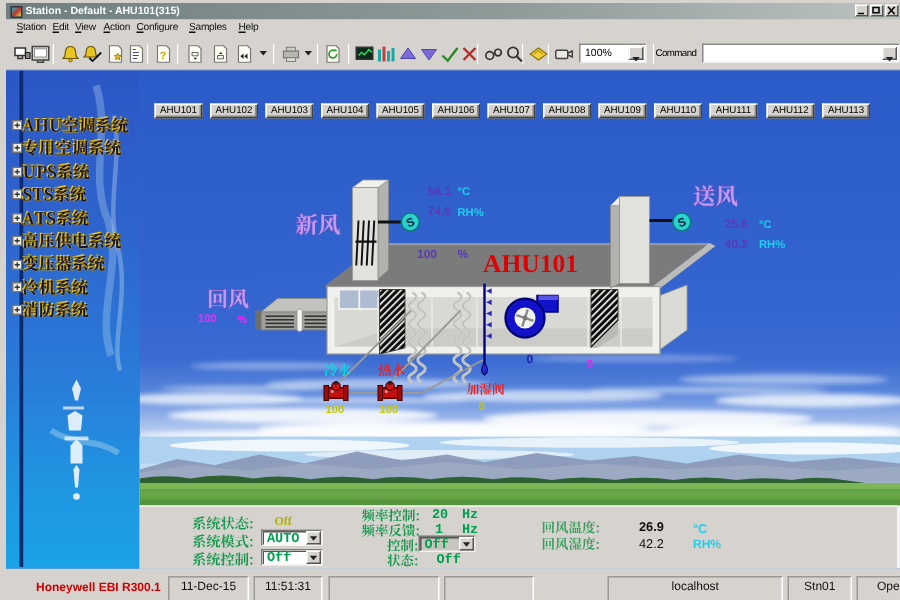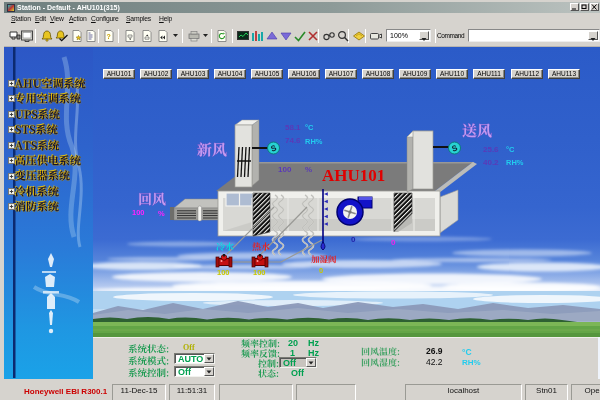--- a/index.html
+++ b/index.html
@@ -13,21 +13,21 @@
 #tbar svg{position:absolute;top:3px}
 .tsep{position:absolute;top:3px;width:1px;height:14px;background:#9a9a94;border-right:1px solid #fff}
 #content{position:absolute;left:2px;top:46px;width:596px;height:332px;background:#3365cf}
 #sidebar{position:absolute;left:0;top:0;width:89px;height:332px;background:linear-gradient(180deg,#2c57c6 0%,#2e63cc 30%,#2a7ad8 60%,#1f97e2 85%,#1aa2e8 100%);overflow:hidden}
 #main{position:absolute;left:89px;top:0;width:507px;height:332px;background:linear-gradient(180deg,#2b5bc8 0%,#3060cb 28%,#3565cf 48%,#3c6bd2 58%,#5583da 64%,#82a5e5 68%,#b3c8ef 72%,#dde7f8 75%,#eff4fc 82%);overflow:hidden}
 .tab{position:absolute;top:22px;width:32px;height:10px;background:#d6d3ce;border:1px solid #fff;border-right-color:#404040;border-bottom-color:#404040;box-shadow:inset -1px -1px 0 #8a8a84;font-size:6.5px;line-height:8px;text-align:center;color:#000}
 #photo{position:absolute;left:91px;top:290px;width:507px;height:46px}
 #panel{position:absolute;left:91px;top:336px;width:505px;height:42px;background:#d6d3ce;border-top:1px solid #efefea}
 #sbar{position:absolute;left:18px;top:381px;width:596px;height:18px;background:#d6d3ce;font-size:8px;color:#111}
 .seg{position:absolute;top:2px;height:19px;border:1px solid #9a9a94;border-right-color:#fff;border-bottom-color:#fff;line-height:12px}
-.gtxt{color:#00a050;font-weight:bold;font-size:9px;font-family:Liberation Sans, sans-serif}
+.gtxt{color:#00a050;font-weight:bold;font-size:9px;font-family:Liberation Mono, monospace}
 </style></head>
 <body>
 <div id="win">
 <div id="title">
       <div class="ic"></div>
       <span class="txt">Station - Default - AHU101(315)</span>
       <div class="wbtn" style="right:21px"><svg width="7" height="6" viewBox="0 0 7 6">
           <path d="M1 5h4" stroke="#000"></path>
         </svg></div>
       <div class="wbtn" style="right:11px"><svg width="7" height="6" viewBox="0 0 7 6">

